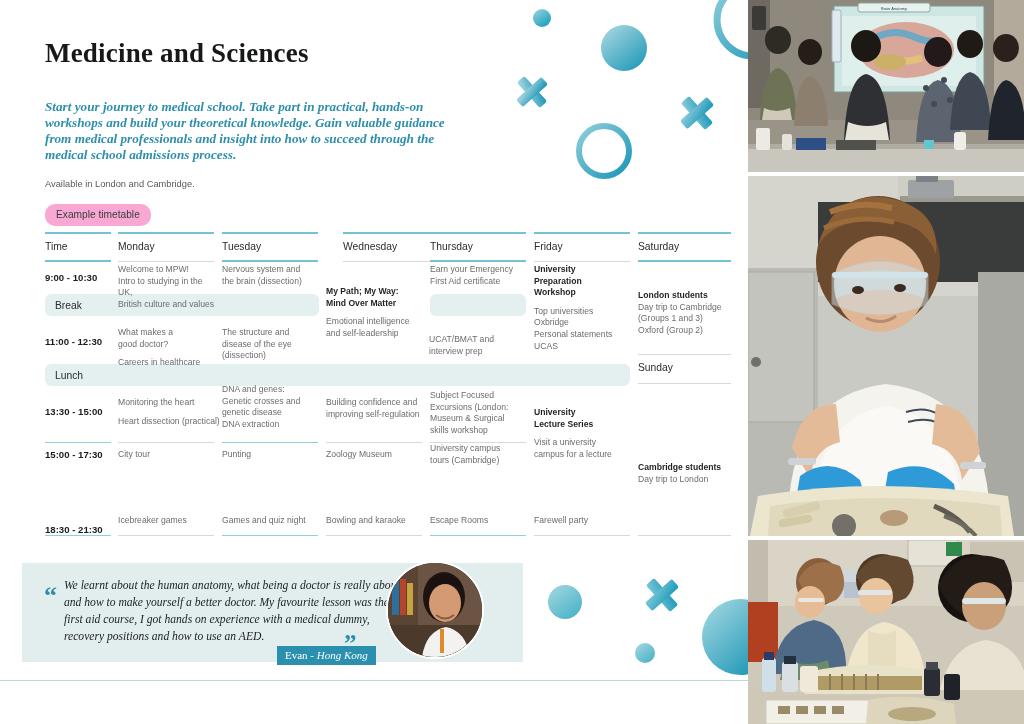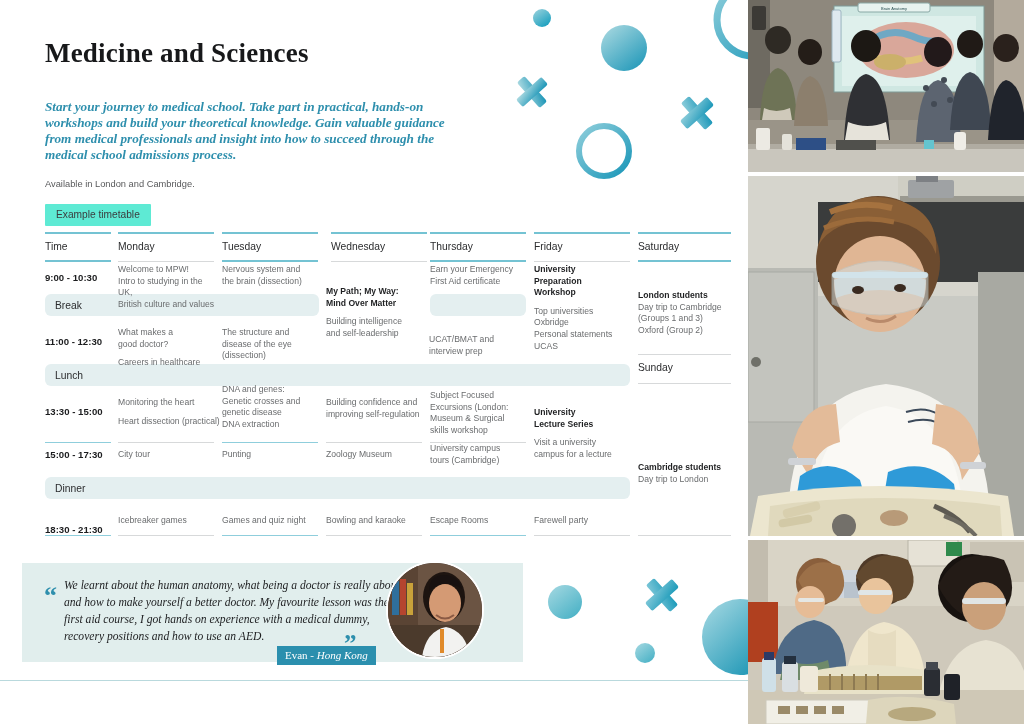--- a/index.html
+++ b/index.html
@@ -25,23 +25,23 @@
     font-style: italic; font-size: 13.2px; line-height: 16px;
     color: #2e8fad; font-weight: 700;
   }
   .avail {
     position: absolute; left: 45px; top: 179px;
     font-size: 9.3px; color: #58595b;
   }
 
   .tab {
     position: absolute; left: 45px; top: 204px;
-    background: #5eead4; color: #3b3c3e;
+    background: #f9a8d4; color: #3b3c3e;
     font-size: 10.2px; padding: 5px 11px 6px 11px;
-    border-radius: 1px;
+    border-radius: 10px;
   }
 
   
   .tt { position: absolute; left: 45px; top: 232px; width: 686px; }
   .tt-grid { position: relative; width: 686px; height: 305px; }
 
   .col { position: absolute; top: 0; }
   .col-head {
     font-size: 10.3px; color: #2b2c2e;
     border-top: 2px solid #74c3d3;
@@ -163,21 +163,21 @@
 
         <div class="col" style="left:0px;width:66px;">
           <div class="col-head teal-bot">Time</div>
         </div>
         <div class="col" style="left:73px;width:96px;">
           <div class="col-head">Monday</div>
         </div>
         <div class="col" style="left:177px;width:96px;">
           <div class="col-head teal-bot">Tuesday</div>
         </div>
-        <div class="col" style="left:286px;width:96px;">
+        <div class="col" style="left:298px;width:96px;">
           <div class="col-head">Wednesday</div>
         </div>
         <div class="col" style="left:385px;width:96px;">
           <div class="col-head teal-bot">Thursday</div>
         </div>
         <div class="col" style="left:489px;width:96px;">
           <div class="col-head">Friday</div>
         </div>
         <div class="col" style="left:593px;width:93px;">
           <div class="col-head teal-bot">Saturday</div>
@@ -185,42 +185,41 @@
 
         <div class="col" style="left:593px;top:122px;width:93px;">
           <div class="col-head" style="border-top:1px solid #d7d9da;border-bottom:1px solid #d7d9da;">Sunday</div>
         </div>
 
         <div class="band" style="left:0px;top:62px;width:274px;height:22px;">Break</div>
         <div class="band blank" style="left:385px;top:62px;width:96px;height:22px;"></div>
 
         <div class="band" style="left:0px;top:132px;width:585px;height:22px;">Lunch</div>
 
-        <div class="band" style="left:0px;top:245px;width:585px;height:22px;">Dinner</div>
 
         <div class="time" style="left:0px;top:40px;">9:00 - 10:30</div>
         <div class="time" style="left:0px;top:104px;">11:00 - 12:30</div>
         <div class="time" style="left:0px;top:174px;">13:30 - 15:00</div>
         <div class="time" style="left:0px;top:217px;">15:00 - 17:30</div>
         <div class="time" style="left:0px;top:292px;">18:30 - 21:30</div>
 
         <div class="cell" style="left:73px;top:32px;width:100px;">
           <span>Welcome to MPW!</span><br>
           <span>Intro to studying in the UK,</span><br>
           <span>British culture and values</span>
         </div>
         <div class="cell" style="left:177px;top:32px;width:100px;">
           <span>Nervous system and</span><br>
           <span>the brain (dissection)</span>
         </div>
         <div class="cell" style="left:281px;top:54px;width:100px;">
           <b>My Path; My Way:</b>
           <b>Mind Over Matter</b>
           <span class="gap"></span>
-          <span>Building intelligence</span><br>
+          <span>Emotional intelligence</span><br>
           <span>and self-leadership</span>
         </div>
         <div class="cell" style="left:385px;top:32px;width:100px;">
           <span>Earn your Emergency</span><br>
           <span>First Aid certificate</span>
         </div>
         <div class="cell" style="left:489px;top:32px;width:100px;">
           <b>University</b>
           <b>Preparation</b>
           <b>Workshop</b>

